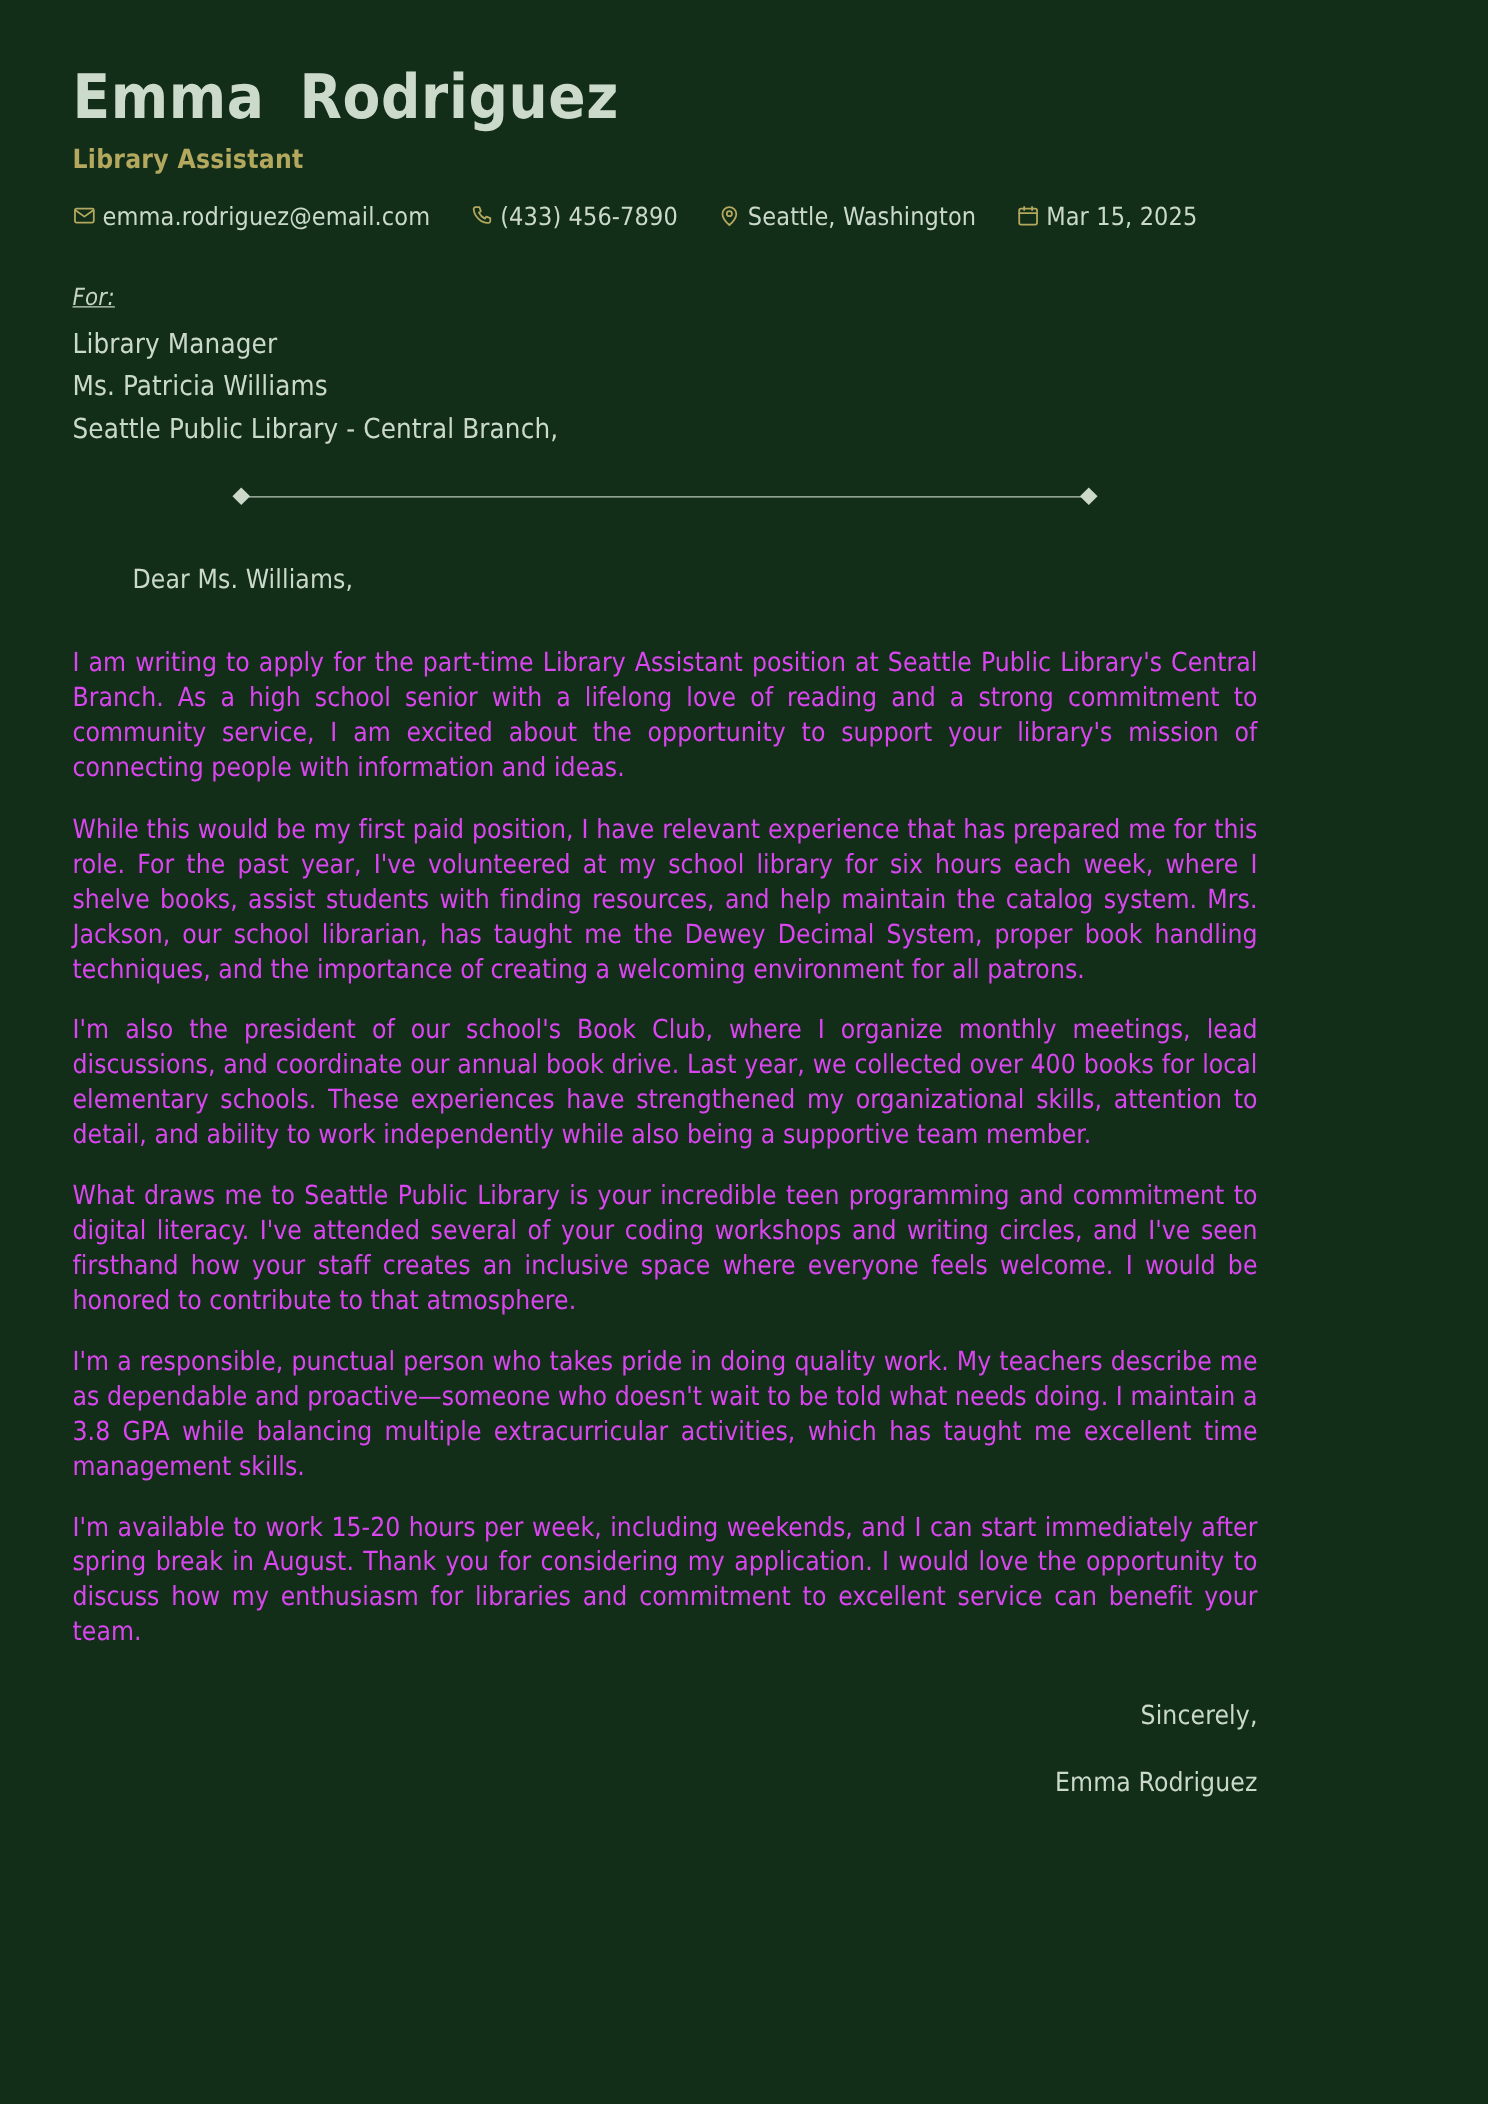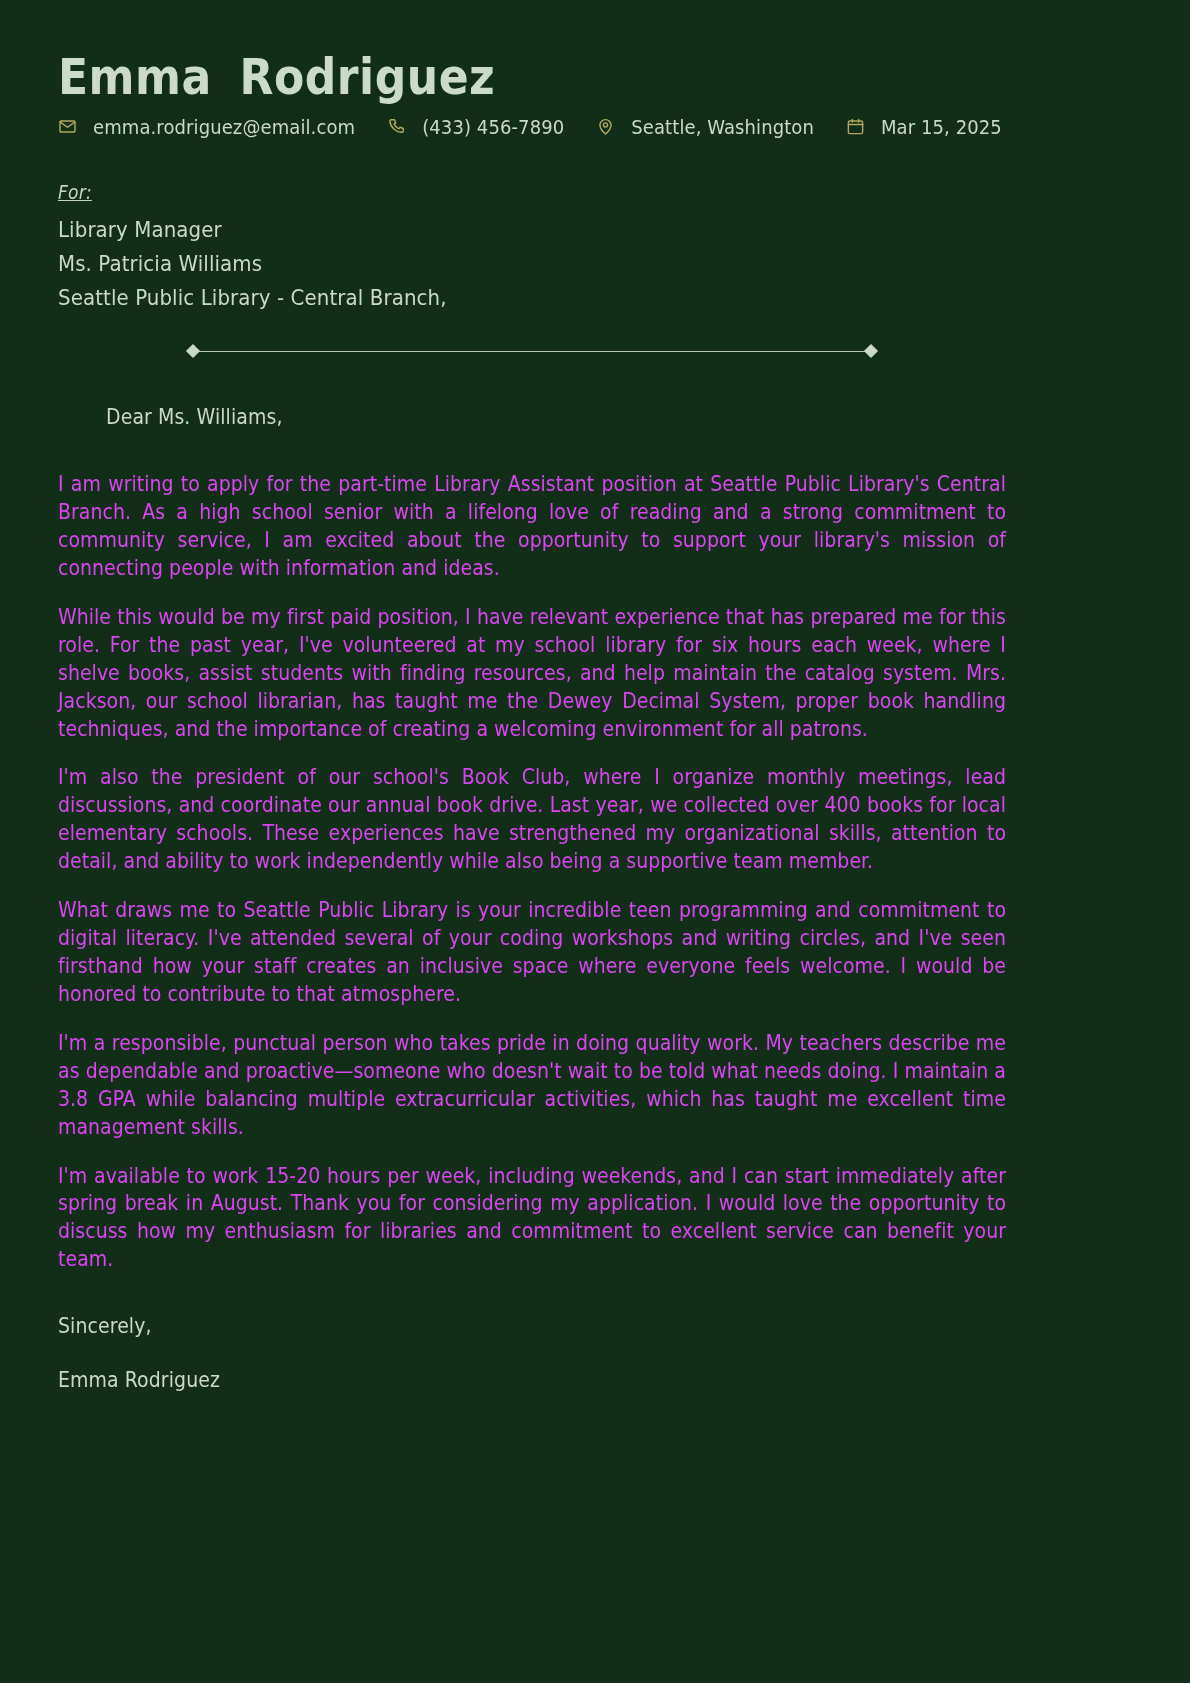--- a/index.html
+++ b/index.html
@@ -37,21 +37,21 @@
   .contact-row {
     display:flex;
     align-items:center;
     flex-wrap:nowrap;
     gap:32px;
     margin-bottom:42px;
   }
   .contact-item {
     display:flex;
     align-items:center;
-    gap:16px;
+    gap:5px;
     font-size:20px;
     color:#cbd9ca;
     white-space:nowrap;
     letter-spacing:0.1px;
   }
   .contact-item svg { display:block; flex:0 0 auto; }
 
   
   .for-label {
     font-size:19px;
@@ -107,40 +107,42 @@
     line-height:1.33;
     margin-bottom:21px;
     letter-spacing:0.05px;
     text-align:justify;
     text-justify:inter-word;
   }
   .para:last-of-type { margin-bottom:0; }
 
   .closing {
     margin-top:40px;
+    text-align:right;
   }
   .closing-line {
     font-size:21px;
     color:#cbd9ca;
     letter-spacing:0.1px;
   }
   .signature {
     font-size:21px;
     color:#cbd9ca;
     margin-top:30px;
     letter-spacing:0.1px;
   }
 </style>
 </head>
 <body>
 
 <div class="page">
 
   <div>
     <div class="name">Emma  Rodriguez</div>
+    <div class="job-title">Library Assistant</div>
 
     <div class="contact-row">
 
       <div class="contact-item">
         <span>
           <svg width="19" height="19" viewBox="0 0 24 24" fill="none" stroke="#b3a85e" stroke-width="1.8" stroke-linecap="round" stroke-linejoin="round">
             <rect x="2.5" y="5" width="19" height="14" rx="1.5"></rect>
             <path d="M3 6.5l9 6.5 9-6.5"></path>
           </svg>
         </span>

